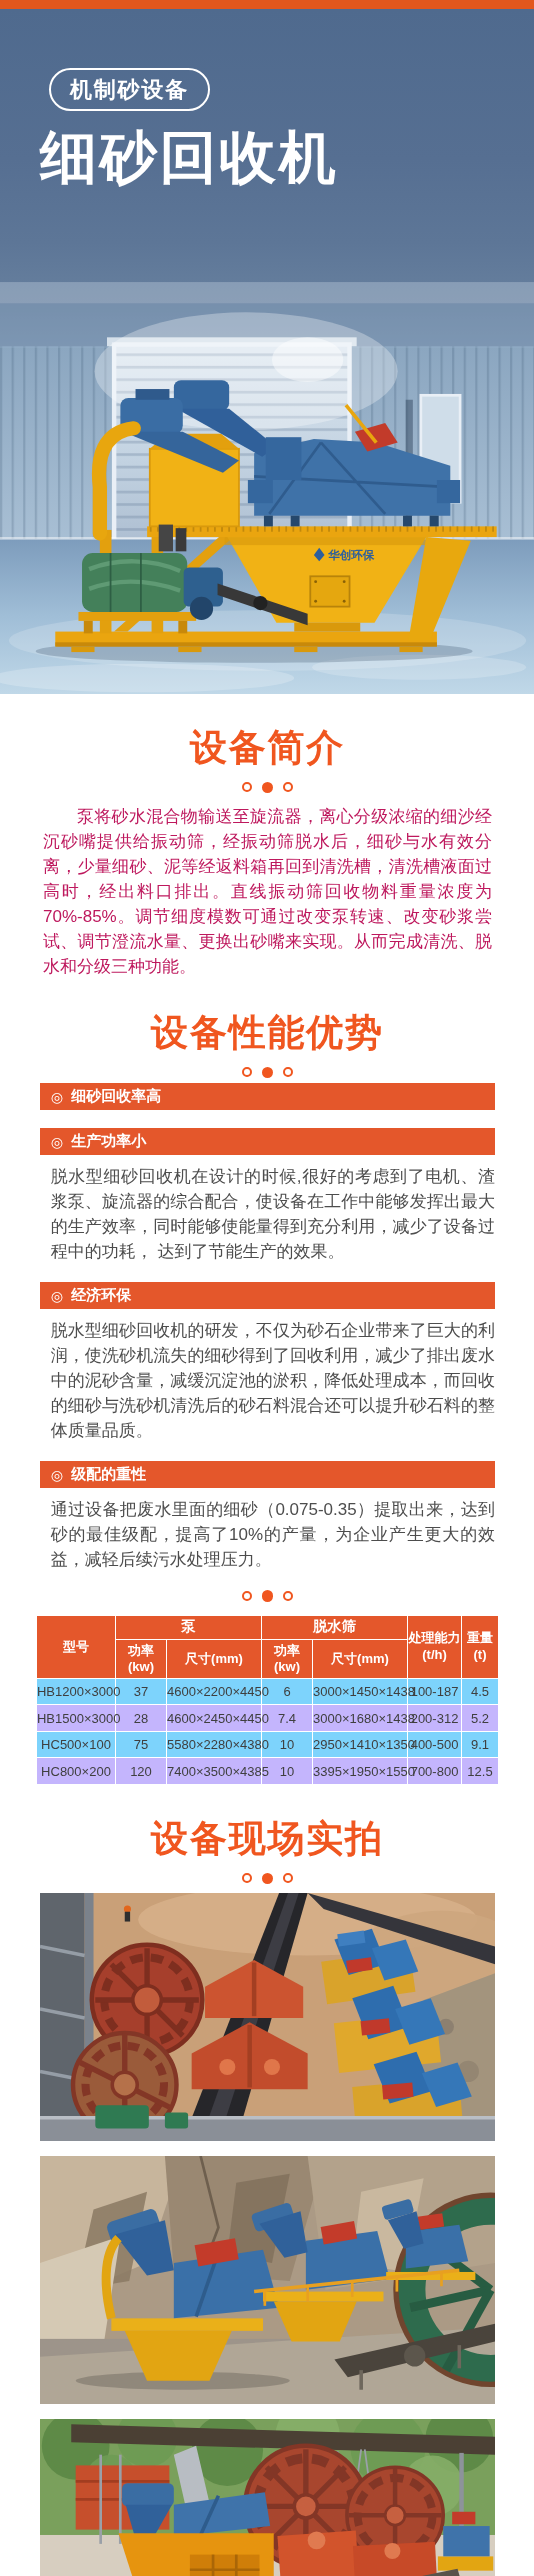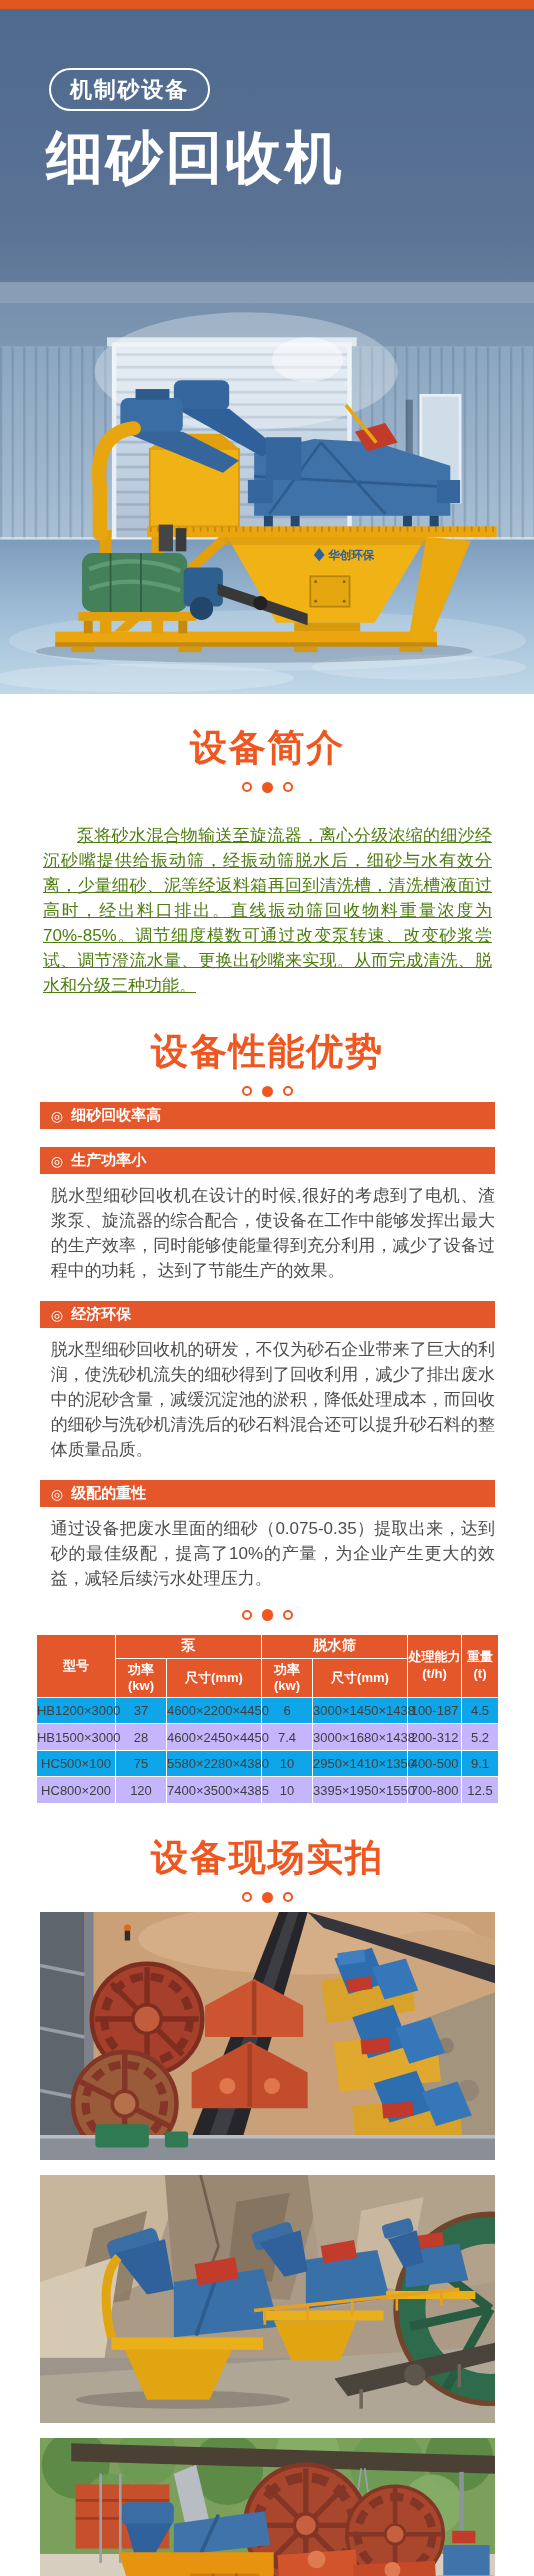--- a/index.html
+++ b/index.html
@@ -7,48 +7,48 @@
   .page{width:535px;overflow:hidden;background:#fff;}
 
   
   .topbar{height:9px;background:#e2571d;}
 
   
   .hero{position:relative;height:685px;overflow:hidden;
     background:linear-gradient(180deg,#4f6a8e 0%,#566f92 22%,#5d7697 34%,#68819f 44%,#7a94b2 56%,#8aa5c0 66%,#93adc7 100%);}
   .badge{position:absolute;top:59px;left:49px;display:inline-block;border:2.7px solid #ffffff;
     border-radius:891px;padding:4.5px 19px;color:#ffffff;font-size:22px;font-weight:700;letter-spacing:1.8px;}
-  .hero-title{position:absolute;top:111px;left:46px;color:#ffffff;font-size:57px;font-weight:900;letter-spacing:2.7px;}
+  .hero-title{position:absolute;top:111px;left:40px;color:#ffffff;font-size:57px;font-weight:900;letter-spacing:2.7px;}
   .hero-scene{position:absolute;left:0;bottom:0;width:535px;height:428px;}
 
   
   .section-title{margin:28.5px 0 9px;text-align:center;font-size:37px;font-weight:900;
     color:#f0561f;letter-spacing:1.8px;}
   .dots{display:flex;justify-content:center;align-items:center;gap:9.8px;margin:0 0 5.3px;}
   .dot{width:9.8px;height:9.8px;border:2.7px solid #f0561f;border-radius:50%;background:#fff;box-sizing:border-box;}
   .dot.filled{width:11.6px;height:11.6px;border:none;background:#f0561f;}
 
   
-  .intro-text{width:449px;margin:30px auto 0;font-size:17px;line-height:25px;color:#4d7c0f;
-    text-align:justify;text-indent:2em;text-decoration:underline;}
+  .intro-text{width:449px;margin:11px auto 0;font-size:17px;line-height:25px;color:#be185d;
+    text-align:justify;text-indent:2em;}
 
   
   .adv-wrap{margin-top:5.3px;}
   .adv-block{width:455px;margin:0 auto 18px;}
   .adv-bar{height:27px;background:#e4572b;color:#ffffff;display:flex;align-items:center;
     padding:0 10.7px;box-sizing:border-box;font-size:15px;font-weight:700;}
   .adv-bullet{margin-right:8px;font-size:14.3px;font-weight:400;}
   .adv-body{margin:9px 0 0;padding-left:10.7px;font-size:17px;line-height:25px;color:#4d4d4d;text-align:justify;}
 
   
   .spec-table{width:455px;margin:12.5px auto 0;border-collapse:separate;border-spacing:1.8px;
     table-layout:fixed;color:#3f3f3f;}
   .spec-table th{background:#e4572b;color:#ffffff;font-weight:700;font-size:13px;padding:2.7px 0;line-height:1.25;}
   .spec-table th.group{font-size:14.3px;}
-  .spec-table td{background:#0ea5e9;text-align:center;font-size:13px;padding:5.3px 0;}
+  .spec-table td{background:#7dd3fc;text-align:center;font-size:13px;padding:5.3px 0;}
   .spec-table tr.alt td{background:#c4b5fd;}
 
   
   .photo{width:455px;height:248px;margin:9px auto 15px;overflow:hidden;}
   .photo svg{display:block;width:100%;height:100%;}
 </style>
 </head>
 <body>
 
 <div class="page">

